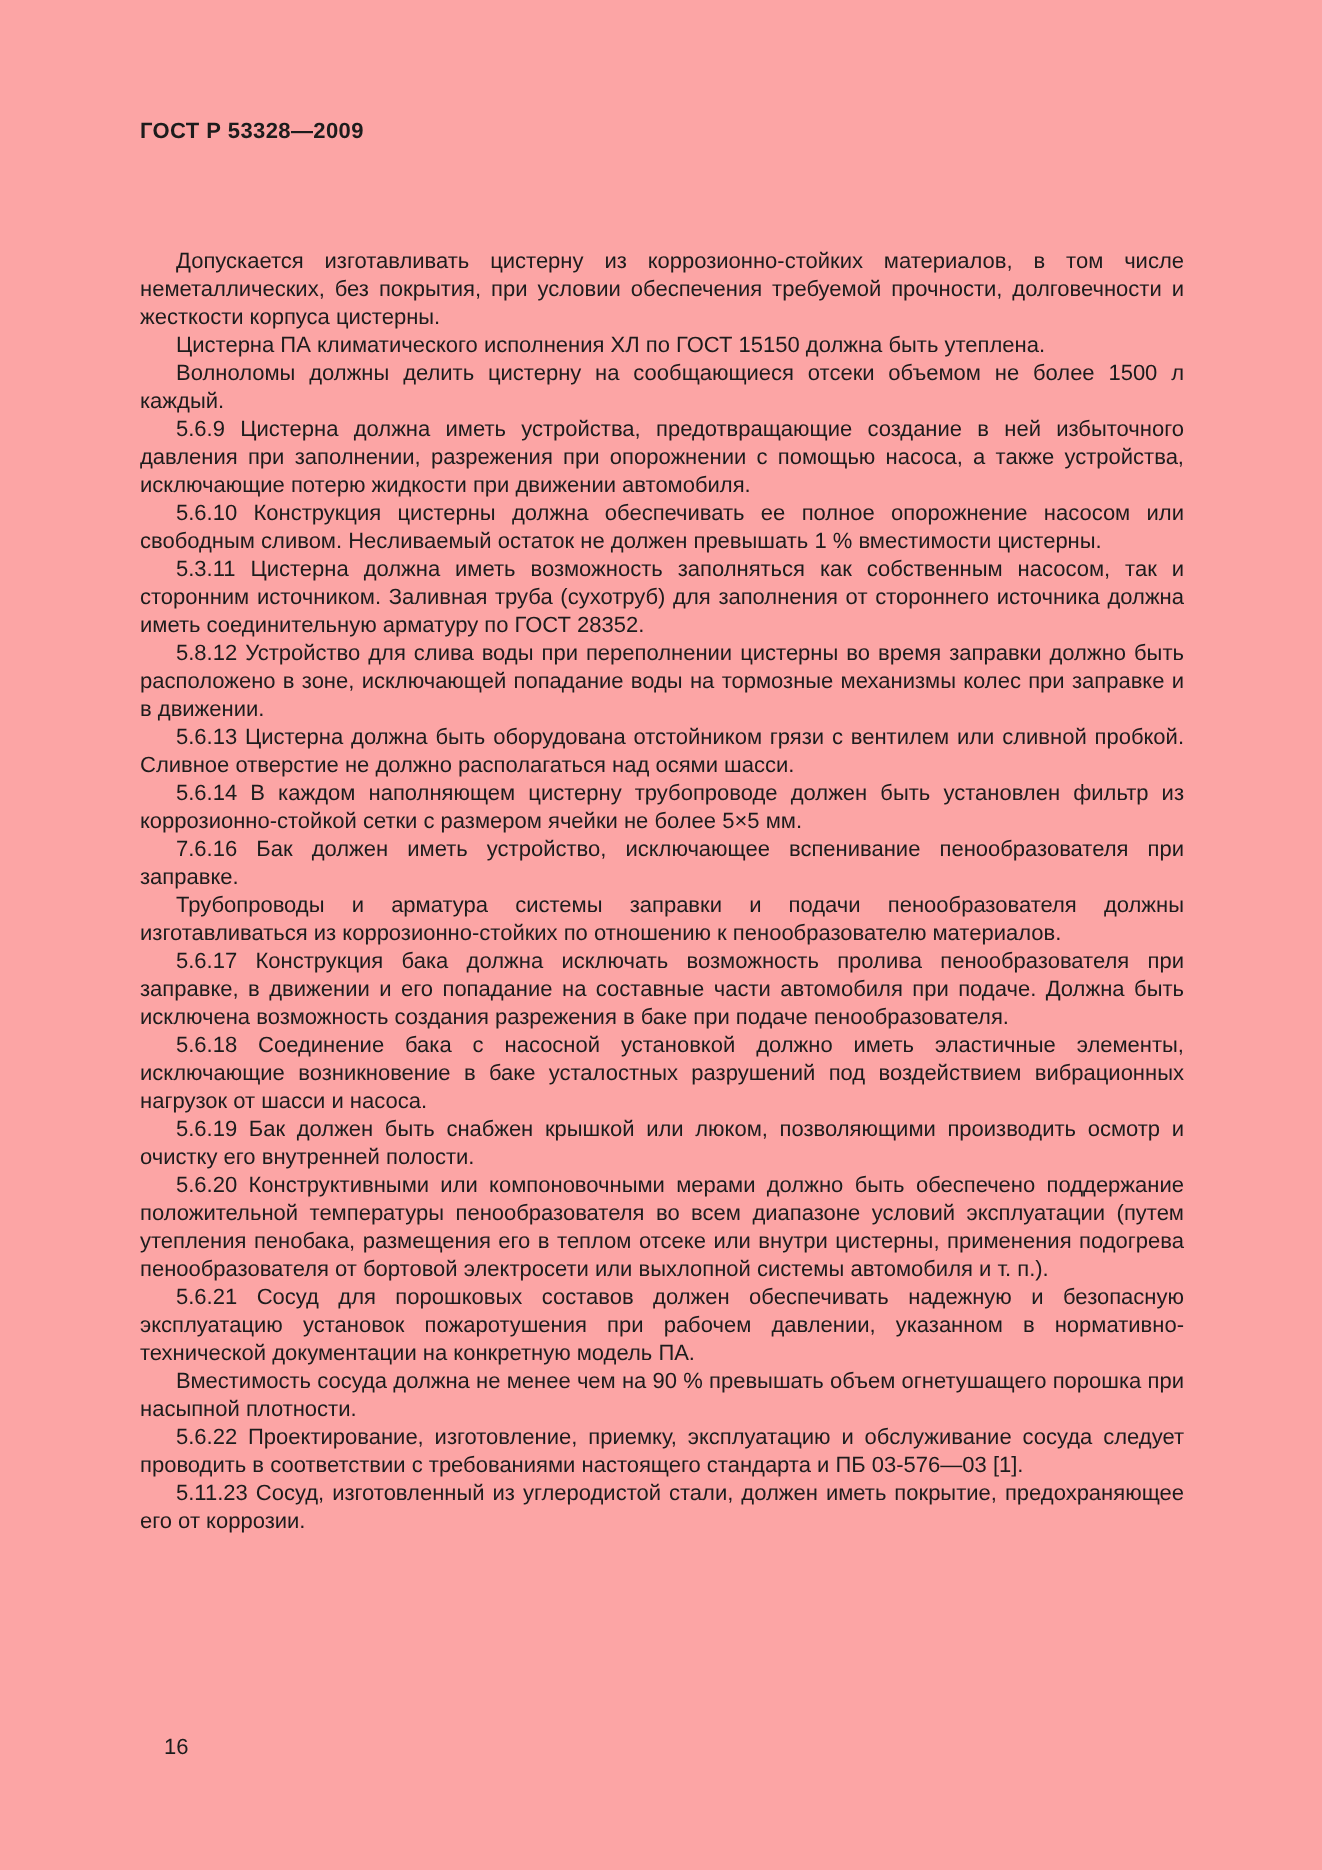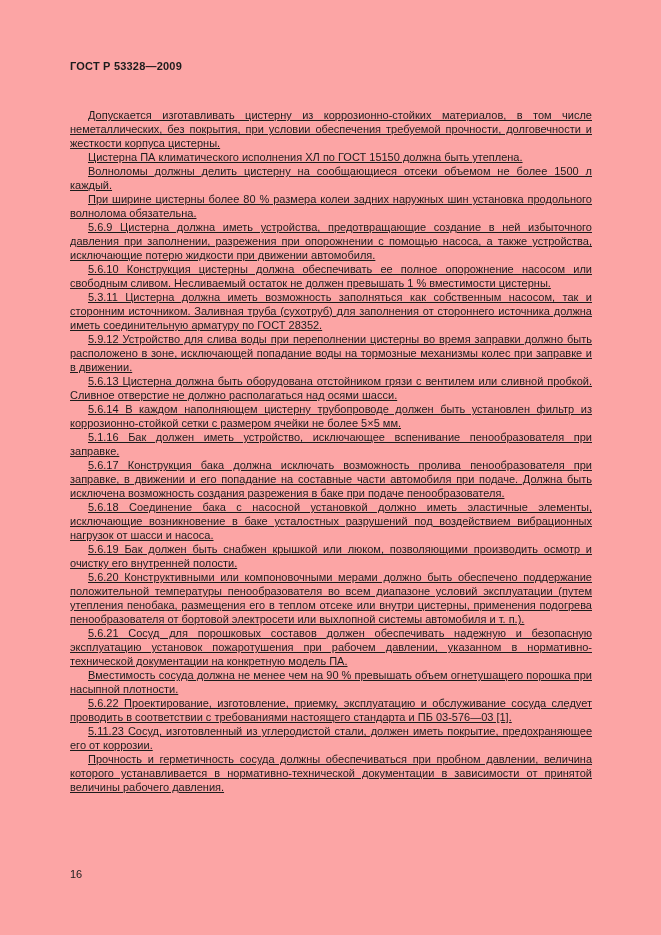--- a/index.html
+++ b/index.html
@@ -20,63 +20,61 @@
   .doc-header {
     position: absolute;
     top: 60px;
     left: 70px;
     font-size: 11px;
     font-weight: bold;
     letter-spacing: 0.2px;
   }
   .doc-content {
     position: absolute;
-    top: 108px;
+    top: 124px;
     left: 70px;
     width: 522px;
     font-size: 11px;
     line-height: 14px;
     text-align: justify;
-    text-decoration: underline;
   }
   .para {
     margin: 0;
     padding: 0;
     text-indent: 18px;
   }
   .page-number {
     position: absolute;
     top: 868px;
-    left: 70px;
+    left: 82px;
     font-size: 11px;
   }
 </style>
 </head>
 <body>
 
 <div class="page">
   <div class="doc-header">ГОСТ Р 53328—2009</div>
 
   <div class="doc-content">
       <p class="para">Допускается изготавливать цистерну из коррозионно-стойких материалов, в том числе неметаллических, без покрытия, при условии обеспечения требуемой прочности, долговечности и жесткости корпуса цистерны.</p>
       <p class="para">Цистерна ПА климатического исполнения ХЛ по ГОСТ 15150 должна быть утеплена.</p>
       <p class="para">Волноломы должны делить цистерну на сообщающиеся отсеки объемом не более 1500 л каждый.</p>
-      <p class="para">При ширине цистерны более 80 % размера колеи задних наружных шин установка продольного волнолома обязательна.</p>
       <p class="para">5.6.9 Цистерна должна иметь устройства, предотвращающие создание в ней избыточного давления при заполнении, разрежения при опорожнении с помощью насоса, а также устройства, исключающие потерю жидкости при движении автомобиля.</p>
       <p class="para">5.6.10 Конструкция цистерны должна обеспечивать ее полное опорожнение насосом или свободным сливом. Несливаемый остаток не должен превышать 1 % вместимости цистерны.</p>
       <p class="para">5.3.11 Цистерна должна иметь возможность заполняться как собственным насосом, так и сторонним источником. Заливная труба (сухотруб) для заполнения от стороннего источника должна иметь соединительную арматуру по ГОСТ 28352.</p>
-      <p class="para">5.9.12 Устройство для слива воды при переполнении цистерны во время заправки должно быть расположено в зоне, исключающей попадание воды на тормозные механизмы колес при заправке и в движении.</p>
+      <p class="para">5.8.12 Устройство для слива воды при переполнении цистерны во время заправки должно быть расположено в зоне, исключающей попадание воды на тормозные механизмы колес при заправке и в движении.</p>
       <p class="para">5.6.13 Цистерна должна быть оборудована отстойником грязи с вентилем или сливной пробкой. Сливное отверстие не должно располагаться над осями шасси.</p>
       <p class="para">5.6.14 В каждом наполняющем цистерну трубопроводе должен быть установлен фильтр из коррозионно-стойкой сетки с размером ячейки не более 5×5 мм.</p>
-      <p class="para">5.1.16 Бак должен иметь устройство, исключающее вспенивание пенообразователя при заправке.</p>
+      <p class="para">7.6.16 Бак должен иметь устройство, исключающее вспенивание пенообразователя при заправке.</p>
+      <p class="para">Трубопроводы и арматура системы заправки и подачи пенообразователя должны изготавливаться из коррозионно-стойких по отношению к пенообразователю материалов.</p>
       <p class="para">5.6.17 Конструкция бака должна исключать возможность пролива пенообразователя при заправке, в движении и его попадание на составные части автомобиля при подаче. Должна быть исключена возможность создания разрежения в баке при подаче пенообразователя.</p>
       <p class="para">5.6.18 Соединение бака с насосной установкой должно иметь эластичные элементы, исключающие возникновение в баке усталостных разрушений под воздействием вибрационных нагрузок от шасси и насоса.</p>
       <p class="para">5.6.19 Бак должен быть снабжен крышкой или люком, позволяющими производить осмотр и очистку его внутренней полости.</p>
       <p class="para">5.6.20 Конструктивными или компоновочными мерами должно быть обеспечено поддержание положительной температуры пенообразователя во всем диапазоне условий эксплуатации (путем утепления пенобака, размещения его в теплом отсеке или внутри цистерны, применения подогрева пенообразователя от бортовой электросети или выхлопной системы автомобиля и т. п.).</p>
       <p class="para">5.6.21 Сосуд для порошковых составов должен обеспечивать надежную и безопасную эксплуатацию установок пожаротушения при рабочем давлении, указанном в нормативно-технической документации на конкретную модель ПА.</p>
       <p class="para">Вместимость сосуда должна не менее чем на 90 % превышать объем огнетушащего порошка при насыпной плотности.</p>
       <p class="para">5.6.22 Проектирование, изготовление, приемку, эксплуатацию и обслуживание сосуда следует проводить в соответствии с требованиями настоящего стандарта и ПБ 03-576—03 [1].</p>
       <p class="para">5.11.23 Сосуд, изготовленный из углеродистой стали, должен иметь покрытие, предохраняющее его от коррозии.</p>
-      <p class="para">Прочность и герметичность сосуда должны обеспечиваться при пробном давлении, величина которого устанавливается в нормативно-технической документации в зависимости от принятой величины рабочего давления.</p>
     </div>
 
   <div class="page-number">16</div>
 </div>
 
 </body></html>

